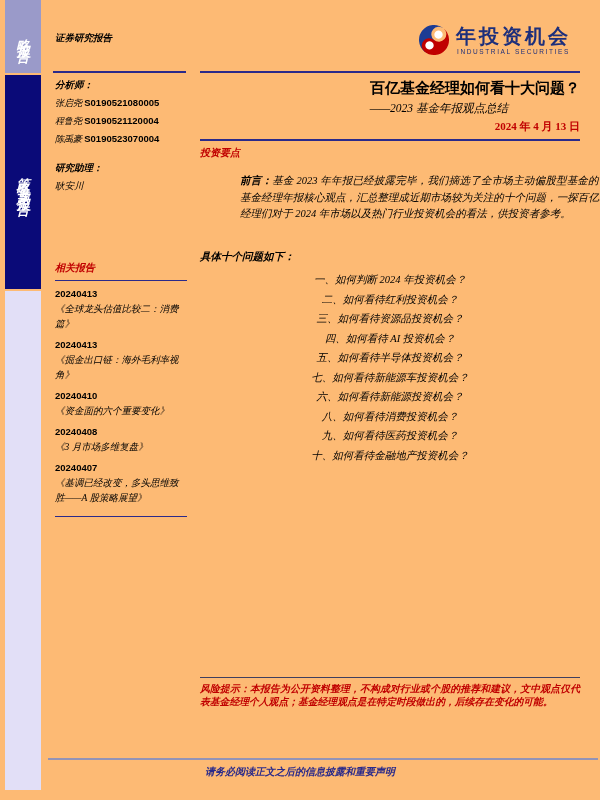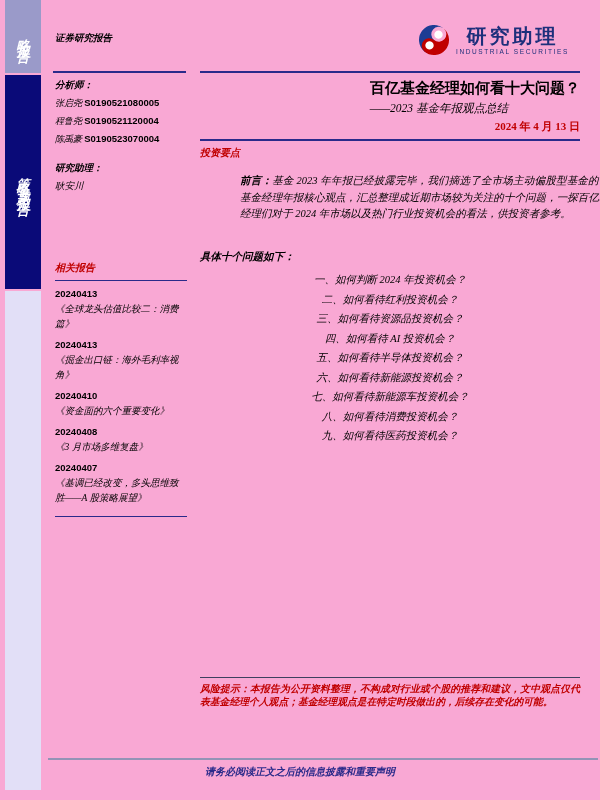--- a/index.html
+++ b/index.html
@@ -1,19 +1,19 @@
 <!DOCTYPE html>
 <html><head>
 <meta charset="utf-8">
 <style>
   * { margin:0; padding:0; box-sizing:border-box; }
   html,body { background:#ffffff; }
   body { font-family:"Liberation Serif", serif; }
   .page {
-    position:relative; width:600px; height:800px; background:#f9a8d4;
+    position:relative; width:600px; height:800px; background:#fdba74;
     overflow:hidden; margin:0 auto;
   }
   
   .vtab {
     position:absolute; left:5px; width:36px; color:#ffffff;
     display:flex; align-items:center; justify-content:center;
   }
   .vtab .vtext {
     writing-mode:vertical-rl; text-orientation:upright;
     font-family:"Liberation Serif", serif; font-style:italic; font-weight:bold;
@@ -129,45 +129,46 @@
   <div class="logo">
     <svg class="logo-icon" viewBox="0 0 32 32">
       <g transform="rotate(40 16 16)">
         <path d="M16 1 A15 15 0 0 0 16 31 A7.5 7.5 0 0 0 16 16 A7.5 7.5 0 0 1 16 1 Z" fill="#1d3c94"></path>
         <path d="M16 1 A15 15 0 0 1 16 31 A7.5 7.5 0 0 1 16 16 A7.5 7.5 0 0 0 16 1 Z" fill="#c00000"></path>
         <circle cx="16" cy="9" r="4.2" fill="#ffffff"></circle>
         <circle cx="16" cy="23" r="4.2" fill="#ffffff"></circle>
       </g>
     </svg>
     <div class="logo-texts">
-      <div class="logo-cn">研究助理</div>
+      <div class="logo-cn">年投资机会</div>
       <div class="logo-en">INDUSTRIAL SECURITIES</div>
     </div>
   </div>
 
   <div class="rule rule-main-top"></div>
   <div class="main-title">百亿基金经理如何看十大问题？</div>
   <div class="main-subtitle">——2023 基金年报观点总结</div>
   <div class="main-date">2024 年 4 月 13 日</div>
   <div class="rule rule-date"></div>
   <div class="section-label">投资要点</div>
 
   <div class="preface"><b>前言：</b><span>基金 2023 年年报已经披露完毕，我们摘选了全市场主动偏股型基金的百亿基金经理年报核心观点，汇总整理成近期市场较为关注的十个问题，一探百亿基金经理们对于 2024 年市场以及热门行业投资机会的看法，供投资者参考。</span></div>
 
   <div class="questions-label">具体十个问题如下：</div>
   <ul class="questions">
     <li>一、如何判断 2024 年投资机会？</li>
     <li>二、如何看待红利投资机会？</li>
     <li>三、如何看待资源品投资机会？</li>
     <li>四、如何看待 AI 投资机会？</li>
     <li>五、如何看待半导体投资机会？</li>
+    <li>七、如何看待新能源车投资机会？</li>
     <li>六、如何看待新能源投资机会？</li>
-    <li>七、如何看待新能源车投资机会？</li>
     <li>八、如何看待消费投资机会？</li>
     <li>九、如何看待医药投资机会？</li>
+    <li>十、如何看待金融地产投资机会？</li>
   </ul>
 
   <div class="risk-rule"></div>
   <div class="risk-text">风险提示：本报告为公开资料整理，不构成对行业或个股的推荐和建议，文中观点仅代表基金经理个人观点；基金经理观点是在特定时段做出的，后续存在变化的可能。</div>
 
   <div class="footer-rule"></div>
   <div class="footer-text">请务必阅读正文之后的信息披露和重要声明</div>
 
 </div>
 

